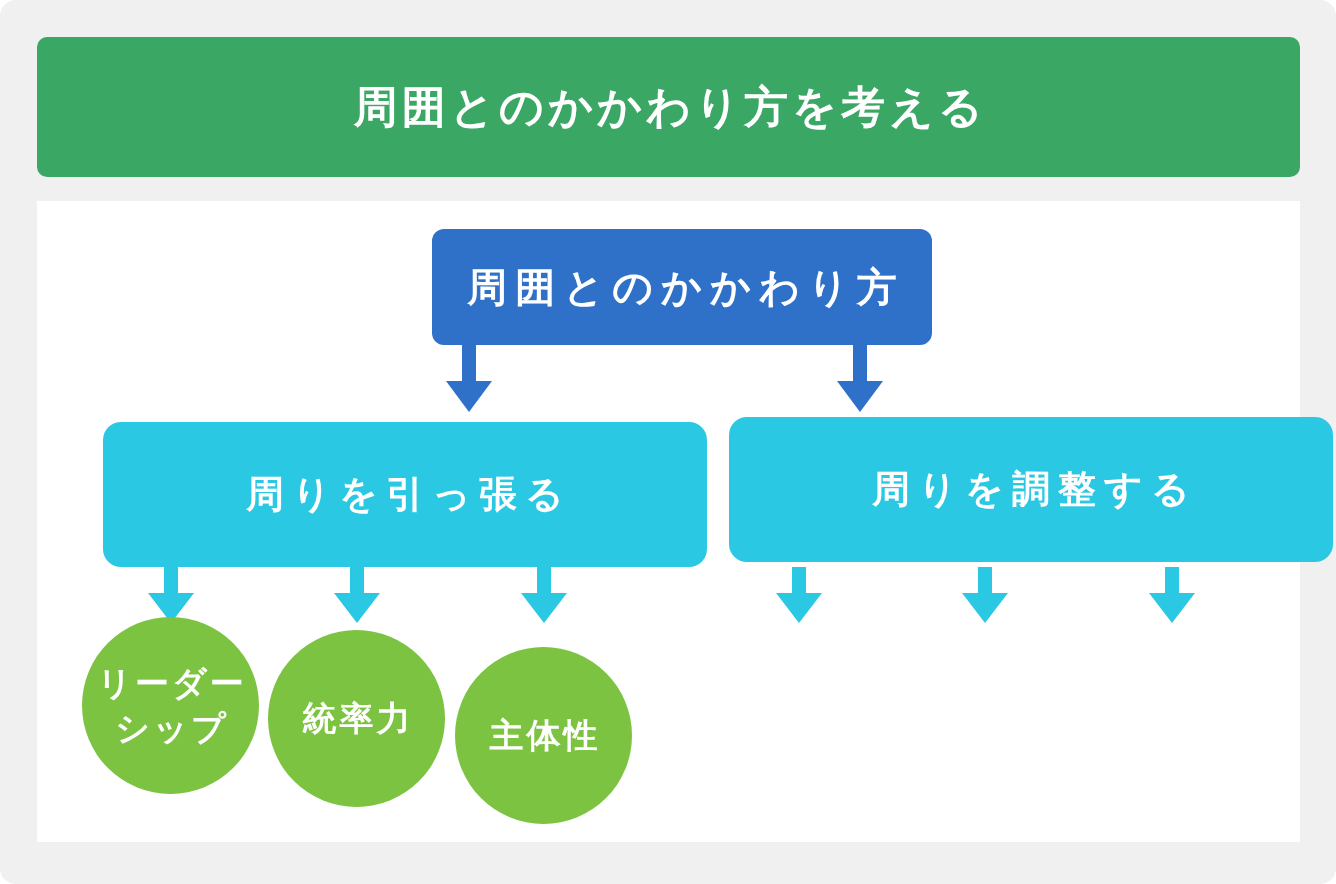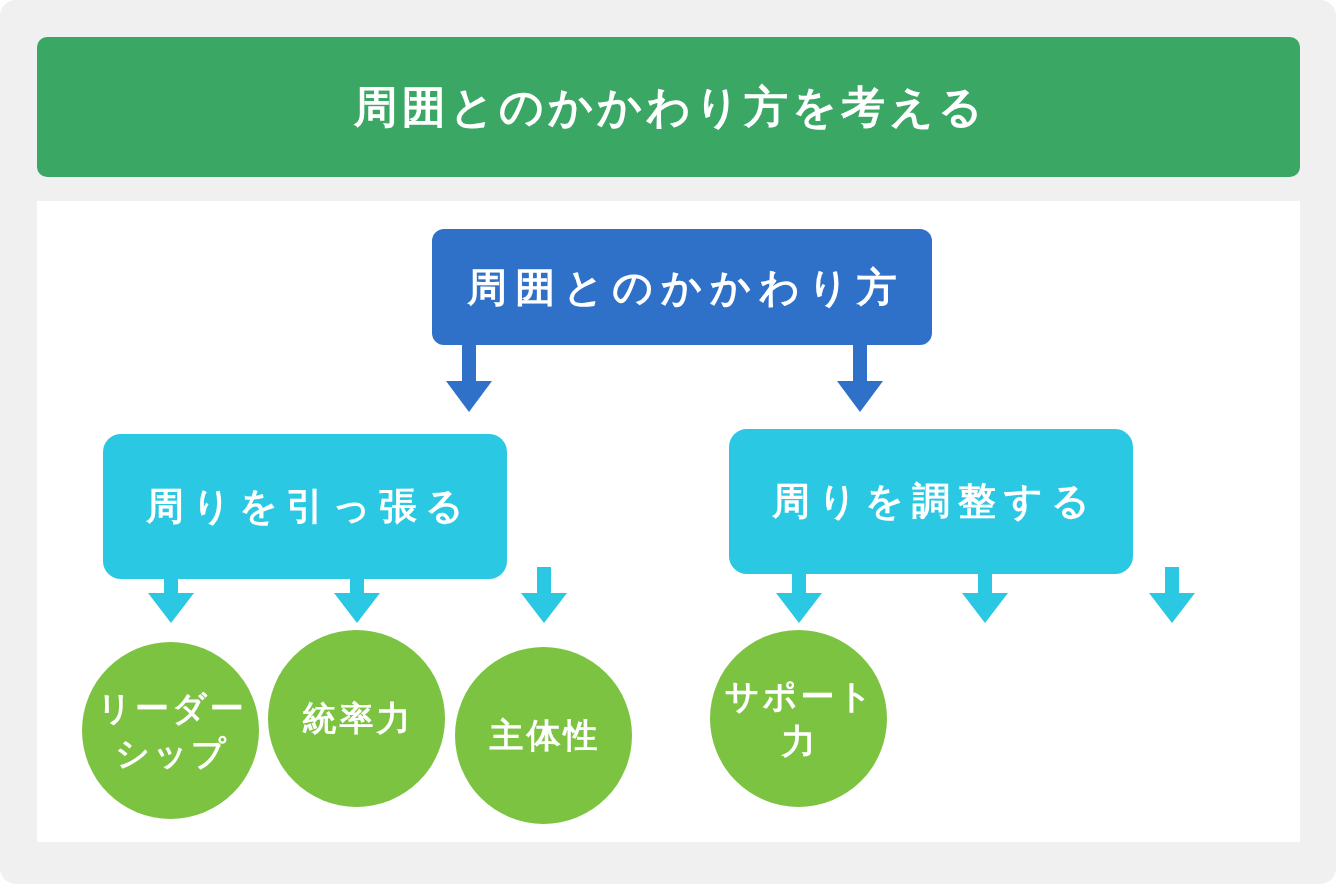--- a/index.html
+++ b/index.html
@@ -18,24 +18,24 @@
     position:absolute;left:37px;top:201px;width:1263px;height:641px;
     background:#ffffff;
   }
   .root-box{
     position:absolute;left:418px;top:229px;width:500px;height:116px;
     background:#2f70c8;border-radius:12px;
     display:flex;align-items:center;justify-content:center;
     color:#ffffff;font-size:40px;font-weight:bold;letter-spacing:8px;text-indent:8px;
   }
   .branch-box{
-    position:absolute;top:422px;width:404px;height:145px;
+    position:absolute;top:422px;width:604px;height:145px;
     background:#2bc8e4;border-radius:18px;
     display:flex;align-items:center;justify-content:center;
-    color:#ffffff;font-size:38px;font-weight:bold;letter-spacing:8px;text-indent:8px;margin-top:12px;
+    color:#ffffff;font-size:38px;font-weight:bold;letter-spacing:8px;text-indent:8px;
   }
   .arrow{
     position:absolute;width:46px;
     display:flex;flex-direction:column;align-items:center;
   }
   .arrow .stem{width:14px;}
   .arrow .head{width:0;height:0;border-left:23px solid transparent;border-right:23px solid transparent;}
   .arrow.blue{top:345px;}
   .arrow.blue .stem{height:36px;background:#2f70c8;}
   .arrow.blue .head{border-top:31px solid #2f70c8;}
@@ -100,37 +100,31 @@
     </div>
     <div class="arrow cyan" style="left:925px;top:366px;">
       <div class="stem"></div>
       <div class="head"></div>
     </div>
     <div class="arrow cyan" style="left:1112px;top:366px;">
       <div class="stem"></div>
       <div class="head"></div>
     </div>
 
-    <div class="circle" style="left:45px;top:441px;align-items:center;">
+    <div class="circle" style="left:45px;top:416px;align-items:center;">
       <div>
         <span>リーダー</span>
         <span>シップ</span>
       </div>
     </div>
     <div class="circle" style="left:231px;top:429px;">
       <div>
         <span>統率力</span>
       </div>
     </div>
     <div class="circle" style="left:418px;top:446px;">
       <div>
         <span>主体性</span>
       </div>
     </div>
-    <div class="circle" style="left:673px;top:429px;">
-      <div>
-        <span>サポート</span>
-        <span>力</span>
-      </div>
-    </div>
 
   </div>
 </div>
 
 </body></html>

